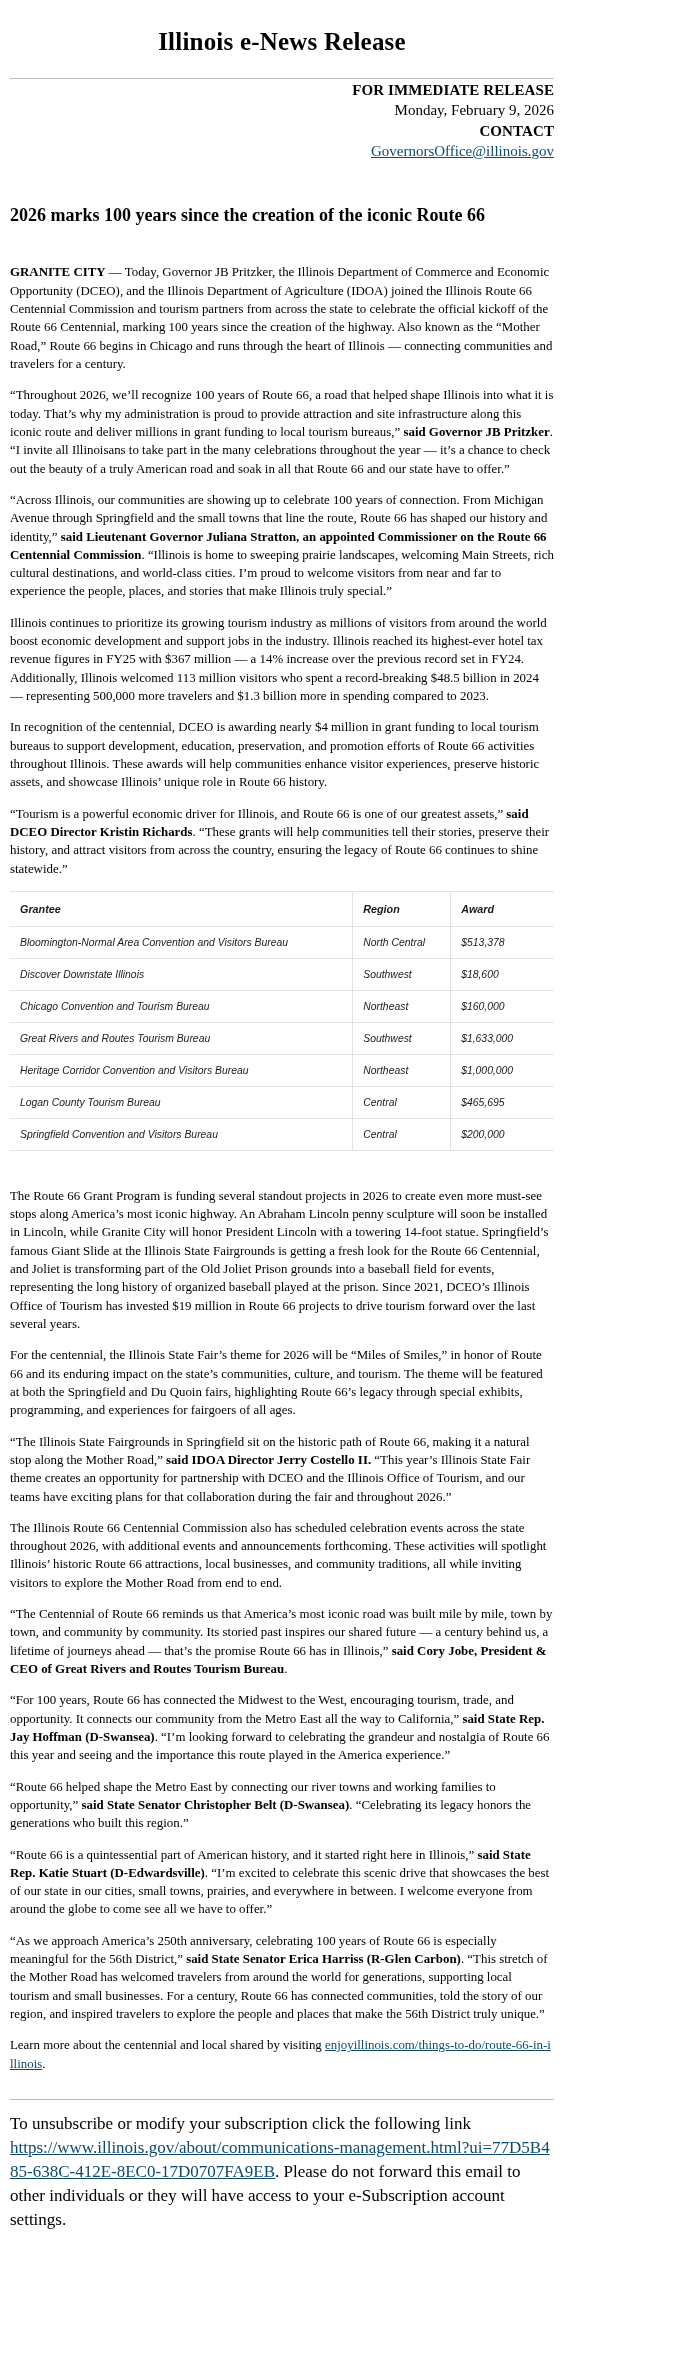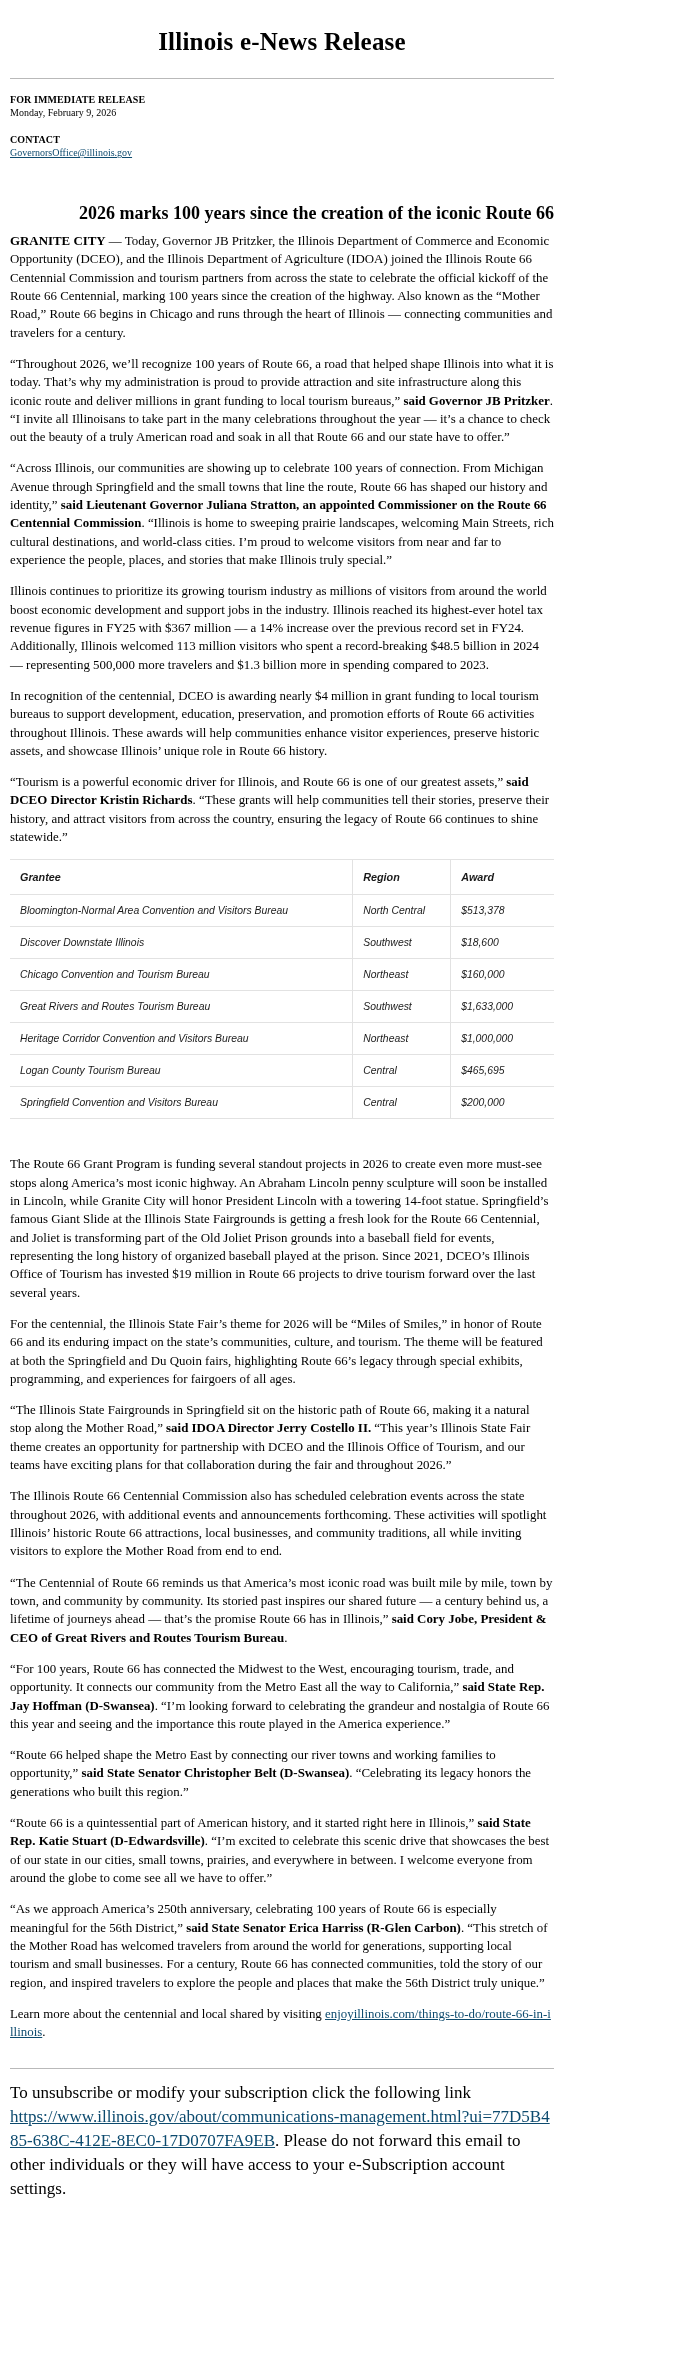--- a/index.html
+++ b/index.html
@@ -25,38 +25,39 @@
     padding: 14px 0 6px 0;
     line-height: 1.15;
   }
   .rule {
     border: 0;
     border-top: 1px solid #b9b9b9;
     margin: 15px 0 0 0;
     height: 0;
   }
   .block {
-    margin-top: 14px;
-    font-size: 10px;
+    margin-top: 2px;
+    font-size: 15px;
     line-height: 1.32;
+    text-align: right;
   }
   .label-bold {
     font-weight: bold;
     letter-spacing: 0.1px;
   }
   a.link {
     color: #0c4a6e;
     text-decoration: underline;
     word-break: break-all;
   }
   h1.headline {
-    text-align: right;
+    text-align: left;
     font-size: 18px;
     font-weight: bold;
-    margin: 42px 0 8px 0;
+    margin: 42px 0 37px 0;
     line-height: 1.25;
   }
   p.para {
     font-size: 12.9px;
     line-height: 1.42;
     margin: 0 0 13px 0;
     text-align: left;
   }
   p.para b, .b {
     font-weight: bold;

